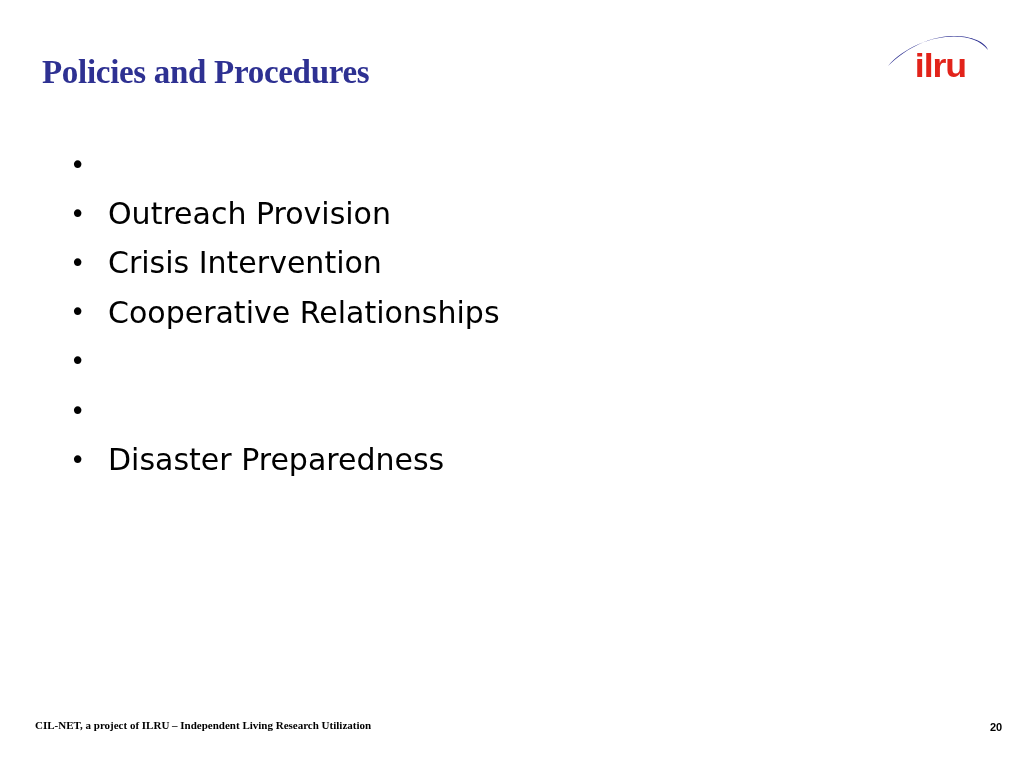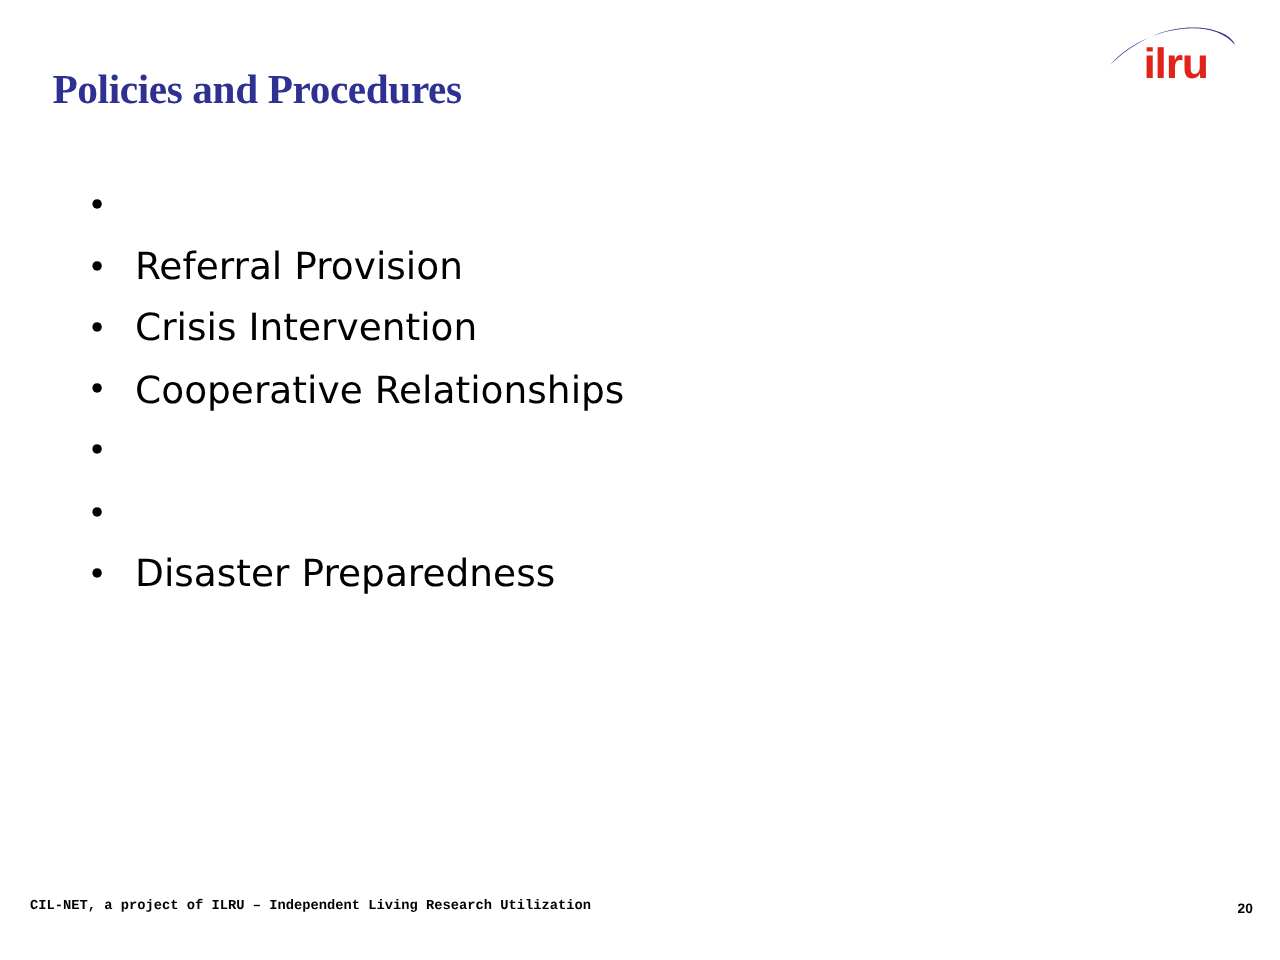--- a/index.html
+++ b/index.html
@@ -5,35 +5,35 @@
   html, body { margin: 0; padding: 0; }
   body {
     width: 1024px; height: 768px; background: #ffffff; position: relative; overflow: hidden;
     font-family: "DejaVu Sans", sans-serif;
   }
   .title {
     position: absolute; left: 42px; top: 54px;
     font-family: Liberation Serif, serif; font-weight: bold;
     font-size: 33px; color: #2e3192; letter-spacing: -0.3px;
   }
-  .logo { position: absolute; left: 884px; top: 14px; width: 110px; height: 60px; text-align: right; }
+  .logo { position: absolute; left: 884px; top: 28px; width: 110px; height: 60px; text-align: right; }
   .logo-text {
     position: absolute; left: 32px; top: 18px;
     font-family: "Liberation Sans", sans-serif; font-weight: bold; font-size: 34px;
     color: #e2231a; letter-spacing: -1px; transform: scaleX(1.05);
   }
   .bullets { position: absolute; left: 70px; top: 140px; margin: 0; padding: 0; list-style: none; }
   .bullets li {
     display: flex; align-items: center; height: 49.2px;
     font-family: "DejaVu Sans", sans-serif; font-size: 30px; color: #000;
   }
   .bullets .dot { width: 38px; font-size: 26px; }
   .footer-text {
-    position: absolute; left: 24px; top: 719px;
-    font-family: Liberation Mono, monospace; font-weight: bold; font-size: 11px; color: #000;
+    position: absolute; left: 35px; top: 719px;
+    font-family: Liberation Serif, serif; font-weight: bold; font-size: 11px; color: #000;
   }
   .page-num {
     position: absolute; left: 990px; top: 721px;
     font-family: "Liberation Sans", sans-serif; font-weight: bold; font-size: 11px; color: #000;
   }
 </style>
 </head>
 <body>
 
 <div class="title">Policies and Procedures</div>
@@ -44,21 +44,21 @@
   </svg>
   <span class="logo-text">ilru</span>
 </div>
 
 <ul class="bullets">
   <li>
       <span class="dot">•</span>
     </li>
   <li>
       <span class="dot">•</span>
-      <span>Referral Provision</span>
+      <span>Outreach Provision</span>
     </li>
   <li>
       <span class="dot">•</span>
       <span>Crisis Intervention</span>
     </li>
   <li>
       <span class="dot">•</span>
       <span>Cooperative Relationships</span>
     </li>
   <li>

